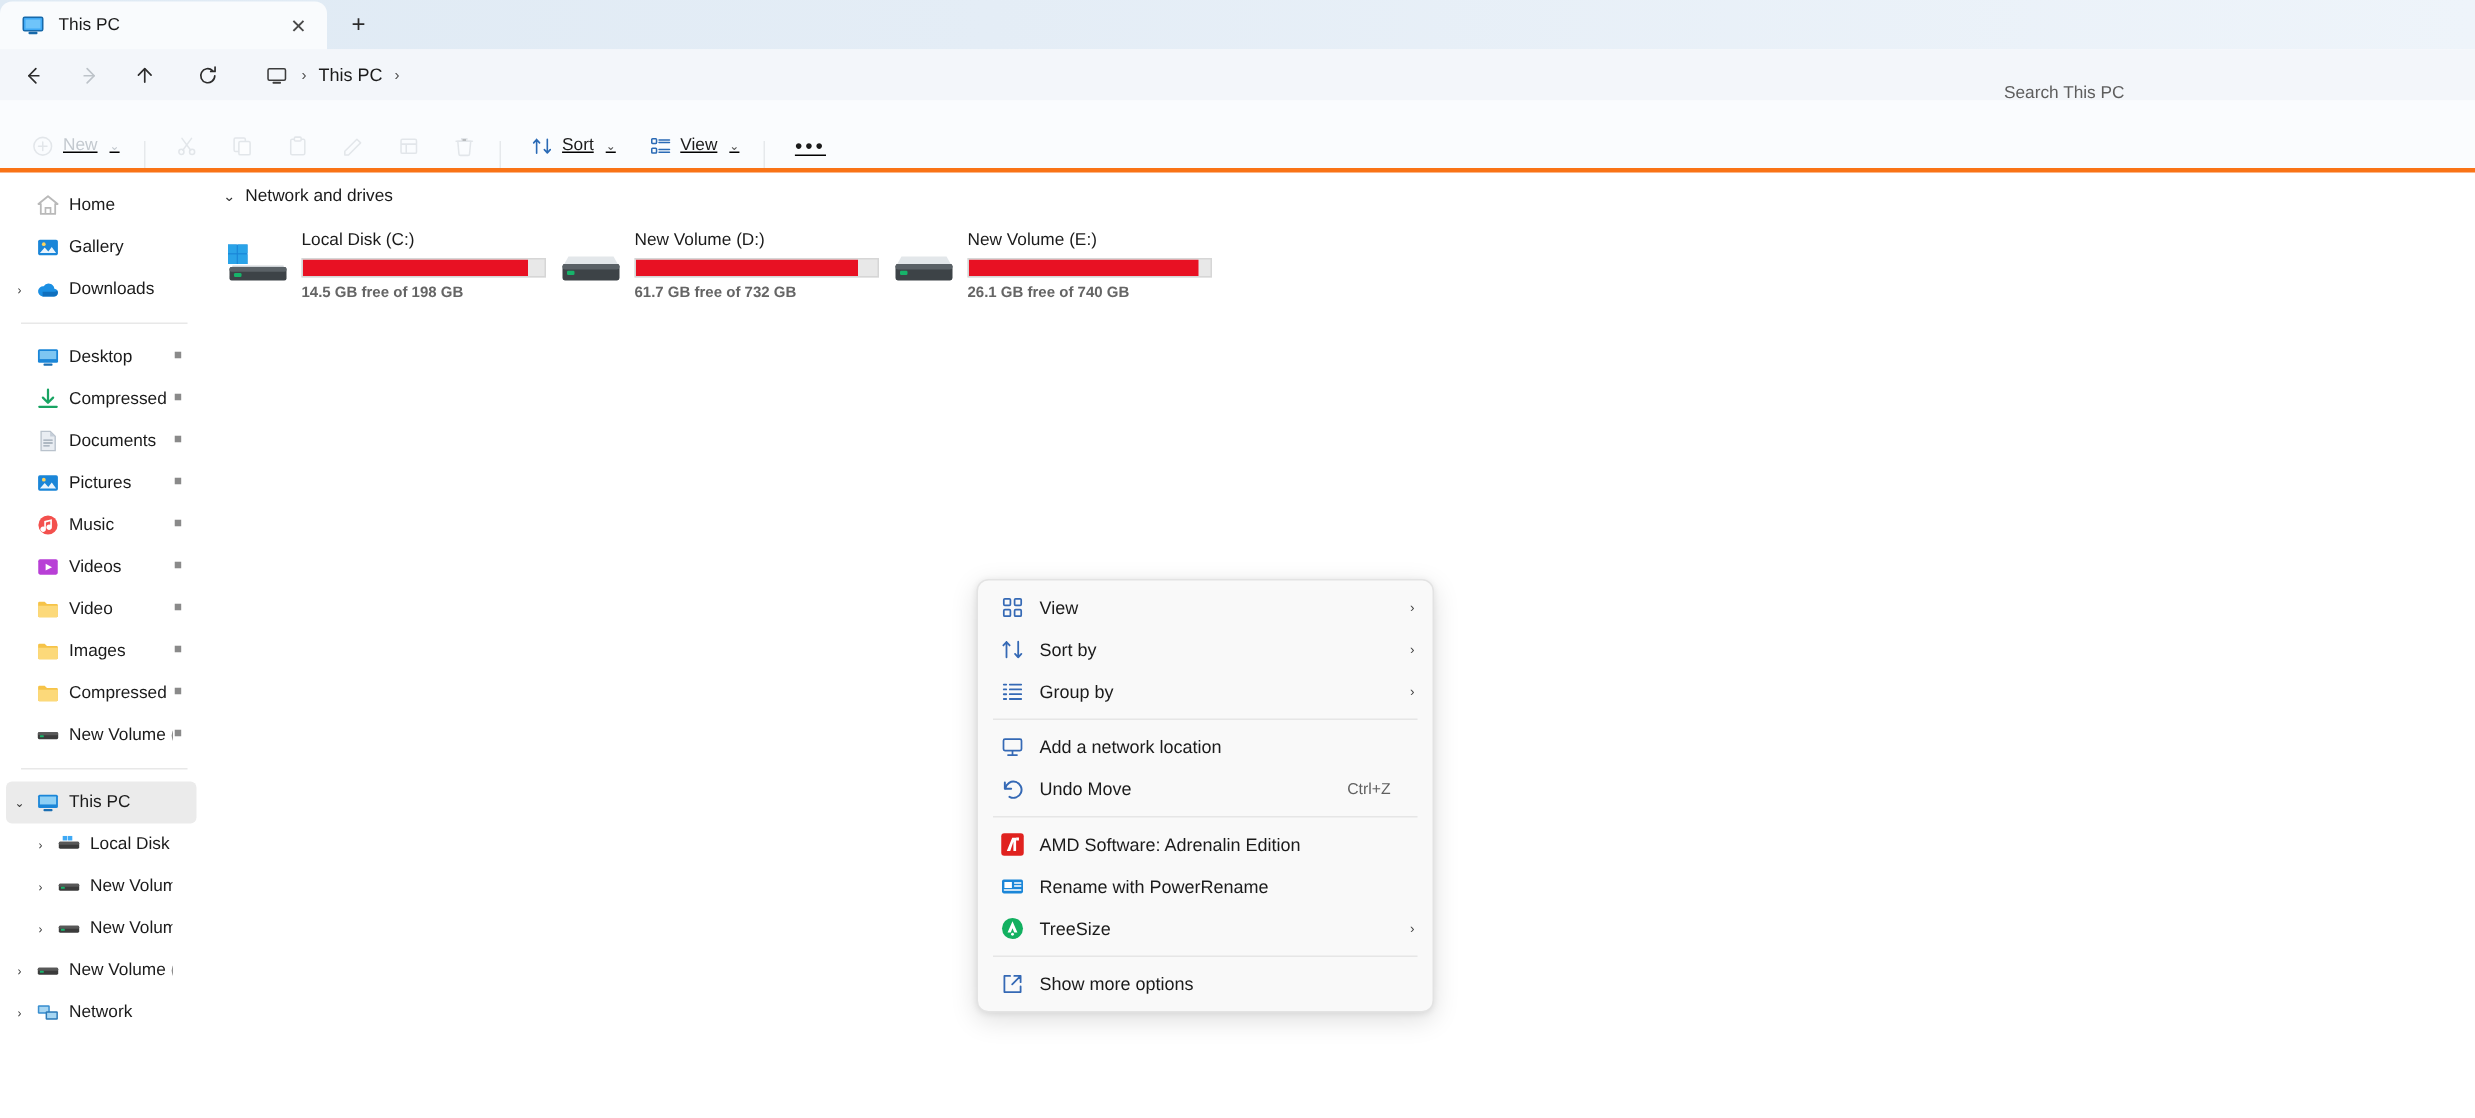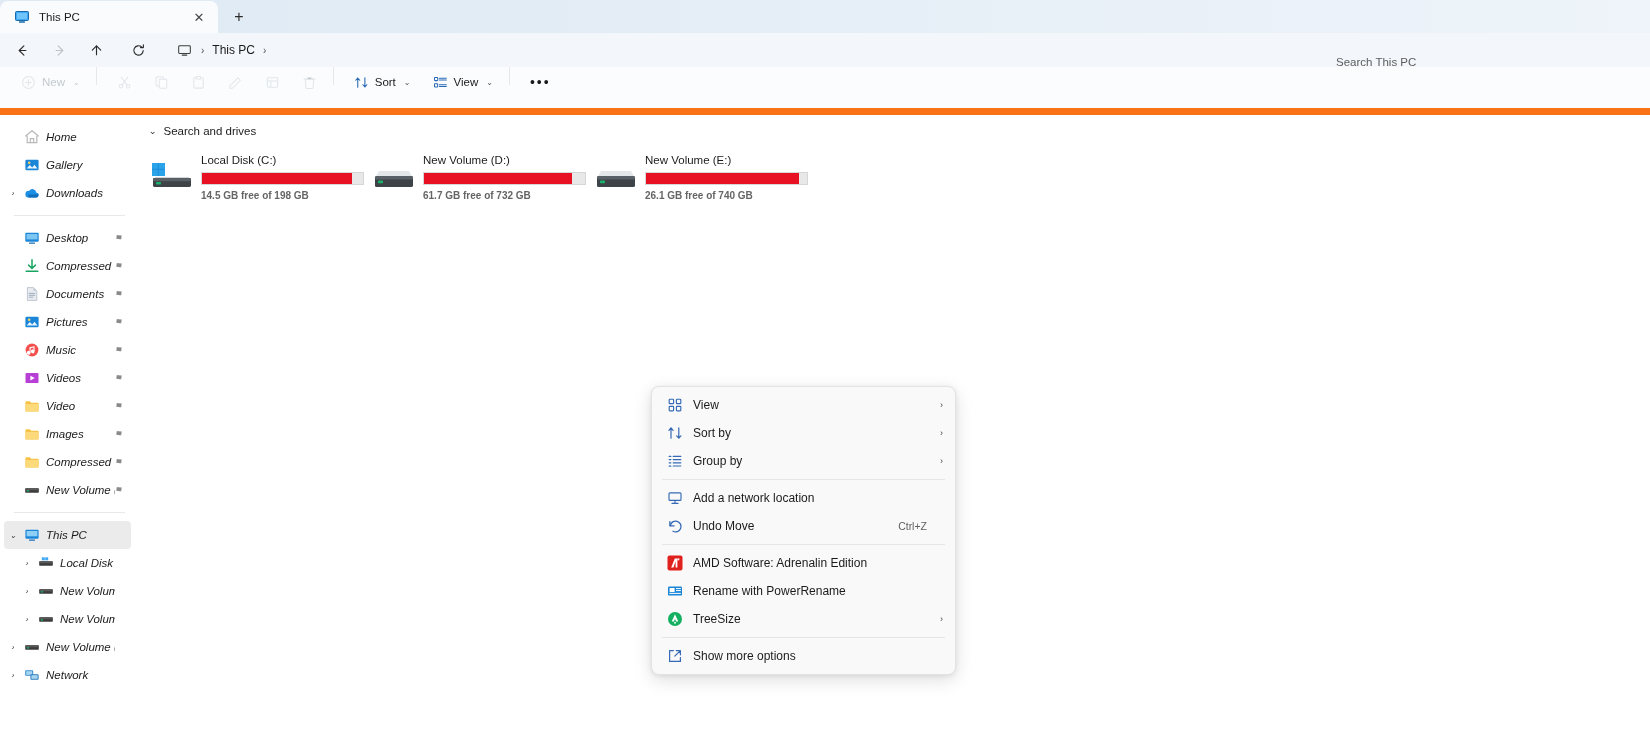--- a/index.html
+++ b/index.html
@@ -62,40 +62,41 @@
   .searchbox {
     position: absolute; right: 8px; top: 16px; width: 320px; height: 26px;
     display: flex; align-items: center; padding-left: 14px;
     border-radius: 4px;
   }
   .searchbox .ph { font-size: 11.5px; color: #5d5d5d; }
 
   
   .cmdbar {
     position: absolute; top: 67px; left: 0; width: 1650px; height: 48px;
-    background: #fafcfe; display: flex; align-items: flex-start;
-    border-bottom: 7px solid #f97316;
+    background: #fafcfe; display: flex; align-items: flex-end;
+    border-bottom: 3px solid #f97316;
+    text-decoration: underline;
   }
   .cmd {
     height: 30px; display: flex; align-items: center; gap: 6px;
     padding: 0 9px; margin-left: 4px; border-radius: 4px;
     font-size: 11.5px; color: #1b1b1b; white-space: nowrap;
   }
   .cmd.first { margin-left: 12px; }
   .cmd.dis { color: #c3c9cf; }
   .cmd.dis svg { opacity: .42; }
   .cmd .chev { font-size: 8px; color: #555; margin-left: 2px; }
   .cmd.dis .chev { color: #c3c9cf; }
   .cmd-sep { width: 1px; height: 18px; background: #e6e9ec; margin: 0 7px; }
   .ellipsis { letter-spacing: 2px; font-size: 14px; line-height: 8px; }
 
   
   .sidebar {
     position: absolute; top: 116px; left: 0; width: 137px; height: 629px;
-    background: #fff; padding-top: 7px; overflow: hidden; font-style: italic;
+    background: #fff; padding-top: 7px; overflow: hidden;
   }
   .nav-item {
     height: 28px; display: flex; align-items: center;
     margin: 0 6px 0 4px; border-radius: 4px; position: relative;
     padding-right: 4px;
   }
   .nav-item.sel { background: #ebebeb; }
   .nav-chev {
     width: 18px; flex: none; display: flex; align-items: center;
     justify-content: center; color: #3a3a3a; font-size: 8px;
@@ -509,21 +510,21 @@
           </svg>
         </span>
         <span class="nav-label">Network</span>
         <span class="pin"></span>
       </div>
     </div>
 
   <div class="content">
     <div class="group-head">
       <span class="group-chev">⌄</span>
-      <span class="group-title">Search and drives</span>
+      <span class="group-title">Network and drives</span>
     </div>
     <div class="drives" id="drives">
         <div class="drive">
           <span class="drive-icon"><svg width="42" height="38" viewBox="0 0 42 38">
          <rect x="1" y="8" width="13" height="13" fill="#1b86d8"></rect>
          <rect x="1" y="8" width="5.8" height="5.8" fill="#2aa3e8"></rect>
               <rect x="7.6" y="8" width="6.4" height="5.8" fill="#2aa3e8"></rect>
          <rect x="1" y="14.6" width="5.8" height="6.4" fill="#2aa3e8"></rect>
               <rect x="7.6" y="14.6" width="6.4" height="6.4" fill="#2aa3e8"></rect>
          <path d="M4 22h34l2 8H2z" fill="#cfd4d8"></path>

